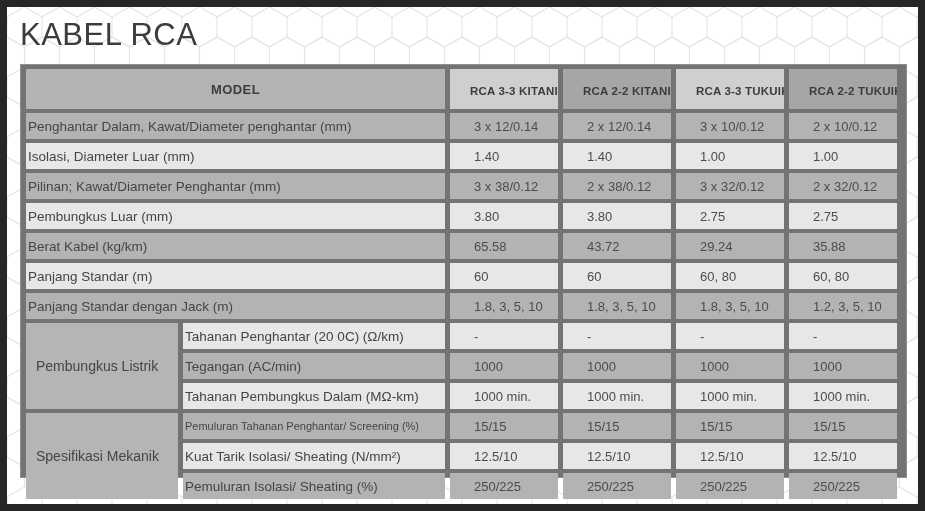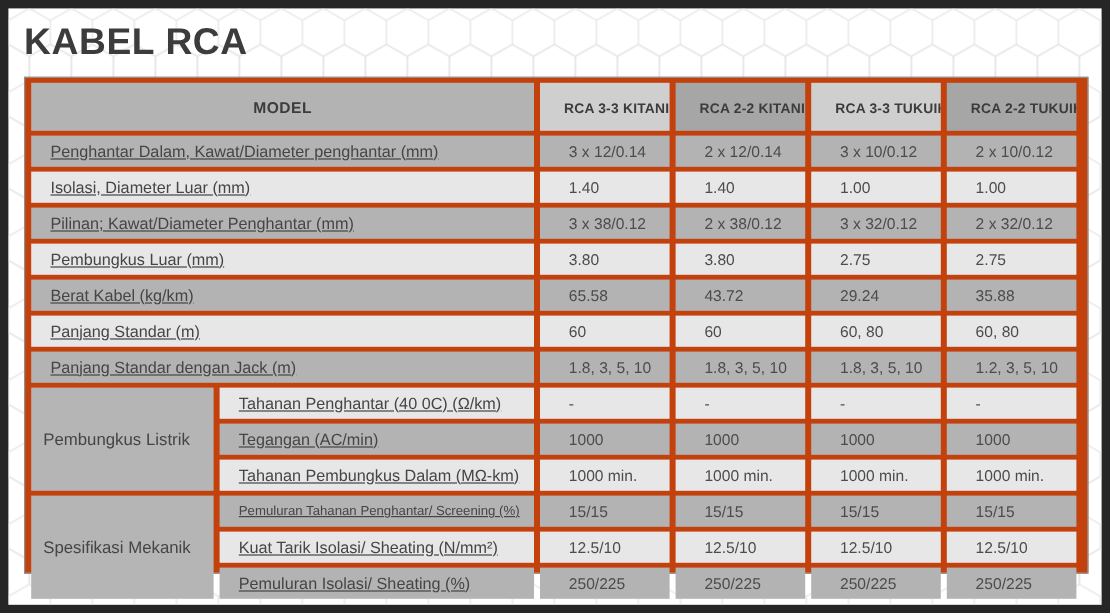--- a/index.html
+++ b/index.html
@@ -5,48 +5,48 @@
   html,body{margin:0;padding:0;}
   body{
     width:925px;height:511px;box-sizing:border-box;
     border:7px solid var(--outer_border,#262626);
     background:#ffffff;position:relative;overflow:hidden;
     font-family:"Liberation Sans",sans-serif;
   }
   .hexbg{position:absolute;inset:0;width:100%;height:100%;z-index:0;}
   .page-title{
     position:absolute;left:13px;top:10px;z-index:2;
-    font-size:31px;font-weight:bold;letter-spacing:.5px;
+    font-size:31px;font-weight:normal;letter-spacing:.5px;
     color:var(--text_dark,#3c3c3c);
   }
   .frame{
     position:absolute;left:13px;top:57px;z-index:2;
-    width:885px;height:412px;background:#c2410c;
+    width:885px;height:412px;background:#737373;
     border:1px solid var(--frame_border,#8f8f8f);
   }
   table.spec{
     border-collapse:separate;border-spacing:5px 4px;
     table-layout:fixed;width:881px;
   }
   th,td{vertical-align:middle;overflow:hidden;white-space:nowrap;}
   th.model{
     background:var(--header_model,#b3b3b3);
     font-size:13px;font-weight:bold;letter-spacing:.4px;
     color:var(--text_dark,#3c3c3c);height:38px;text-align:center;
   }
   th.colhead{
     font-size:11.5px;font-weight:bold;letter-spacing:.2px;
     color:var(--text_dark,#3c3c3c);text-align:center;height:38px;padding-left:20px;
   }
   th.colhead sup{font-size:10px;}
   .shade-light{background:var(--header_light,#cfcfcf);}
   .shade-dark{background:var(--header_dark,#a6a6a6);margin-top:32px;}
   td.lbl{
-    font-size:13.5px;color:#454545;padding-left:16px;
-    height:24px;text-align:left;text-decoration:underline;
+    font-size:13.5px;color:#454545;padding-left:2px;
+    height:24px;text-align:left;
   }
   td.lbl.small{font-size:11px;}
   td.val{font-size:13px;color:#4c4c4c;padding-left:24px;height:24px;}
   td.dark{background:var(--cell_dark,#b3b3b3);}
   td.light{background:var(--cell_light,#e7e7e7);}
   td.grp{
     background:var(--group_cell,#b5b5b5);
     font-size:14px;color:#454545;padding-left:10px;text-align:left;
   }
 </style>
@@ -132,21 +132,21 @@
       <tr>
         <td class="lbl dark" colspan="2">Panjang Standar dengan Jack (m)</td>
         <td class="val dark">1.8, 3, 5, 10</td>
         <td class="val dark">1.8, 3, 5, 10</td>
         <td class="val dark">1.8, 3, 5, 10</td>
         <td class="val dark">1.2, 3, 5, 10</td>
       </tr>
 
       <tr>
         <td class="grp" rowspan="3">Pembungkus Listrik</td>
-        <td class="lbl light">Tahanan Penghantar (40 0C) (Ω/km)</td>
+        <td class="lbl light">Tahanan Penghantar (20 0C) (Ω/km)</td>
         <td class="val light">-</td>
         <td class="val light">-</td>
         <td class="val light">-</td>
         <td class="val light">-</td>
       </tr>
       <tr>
         <td class="lbl dark">Tegangan (AC/min)</td>
         <td class="val dark">1000</td>
         <td class="val dark">1000</td>
         <td class="val dark">1000</td>

